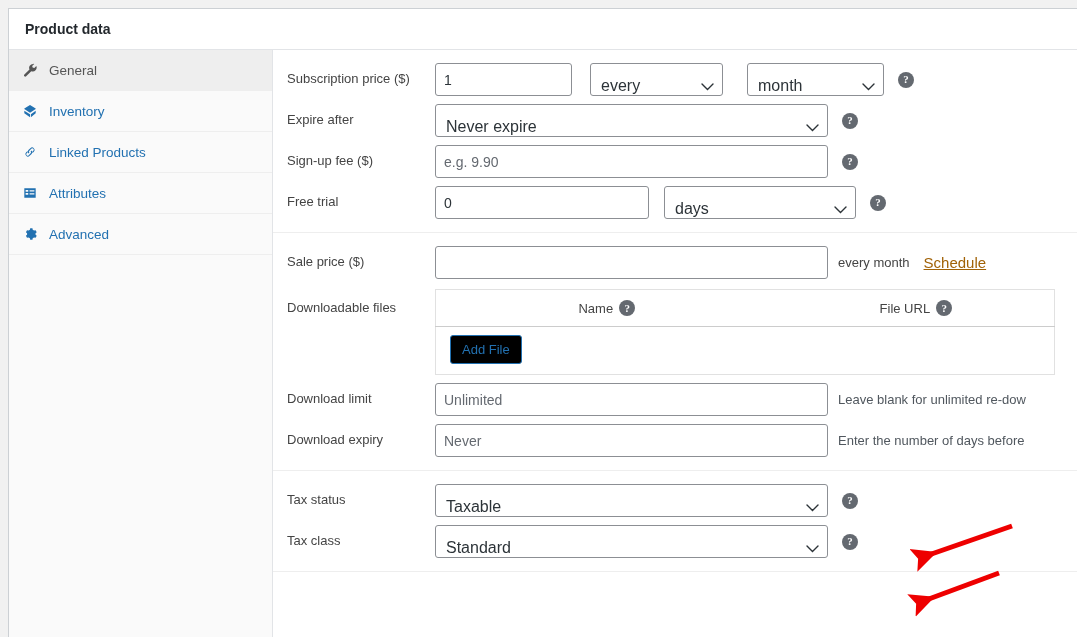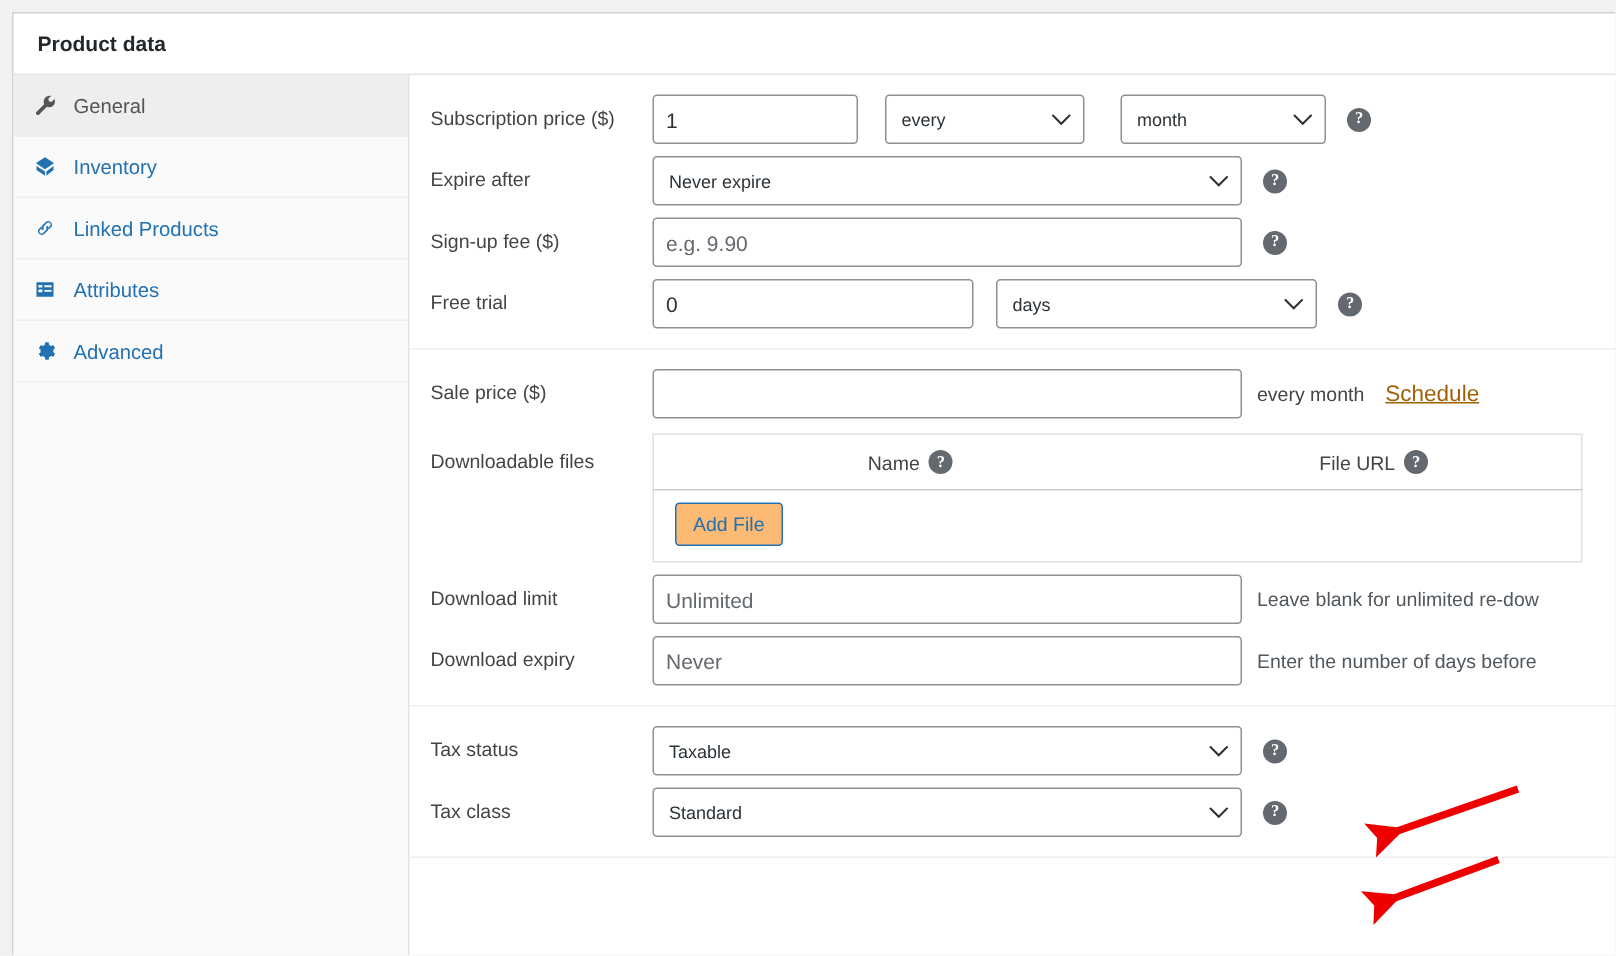--- a/index.html
+++ b/index.html
@@ -112,36 +112,36 @@
     font-family: "Liberation Sans", sans-serif;
   }
   input.txt::placeholder { color: #646970; opacity: 1; }
 
   .sel {
     height: 33px;
     border: 1px solid #8c8f94;
     border-radius: 3px;
     background: #fff;
     display: flex;
-    align-items: center;
+    align-items: flex-end;
     justify-content: space-between;
     padding: 0 8px 0 10px;
-    font-size: 12px;
+    font-size: 16px;
     color: #2c3338;
     box-sizing: border-box;
     cursor: pointer;
   }
   .sel .chev { margin-left: 10px; flex: 0 0 auto; display: block; }
 
   .w-price { width: 137px; }
   .w-every { width: 133px; }
   .w-period { width: 137px; }
   .w-wide   { width: 393px; }
   .w-trial  { width: 214px; }
-  .w-trialunit { width: 214px; }
+  .w-trialunit { width: 192px; }
 
   .help {
     width: 16px; height: 16px;
     border-radius: 50%;
     background: #646970;
     color: #fff;
     font-size: 11px;
     font-weight: bold;
     display: inline-flex;
     align-items: center;
@@ -196,21 +196,21 @@
   .th-inner { display: inline-flex; align-items: center; }
   .files-table td {
     padding: 8px 10px 10px 14px;
     border-bottom: 1px solid #e1e1e1;
     background: #fff;
   }
   .btn-addfile {
     display: inline-block;
     border: 1px solid #2271b1;
     color: #2271b1;
-    background: #fdba74;
+    background: #000000;
     border-radius: 3px;
     font-size: 13px;
     padding: 6px 11px;
     cursor: pointer;
     font-family: "Liberation Sans", sans-serif;
   }
 
   
   .arrows {
     position: absolute;

